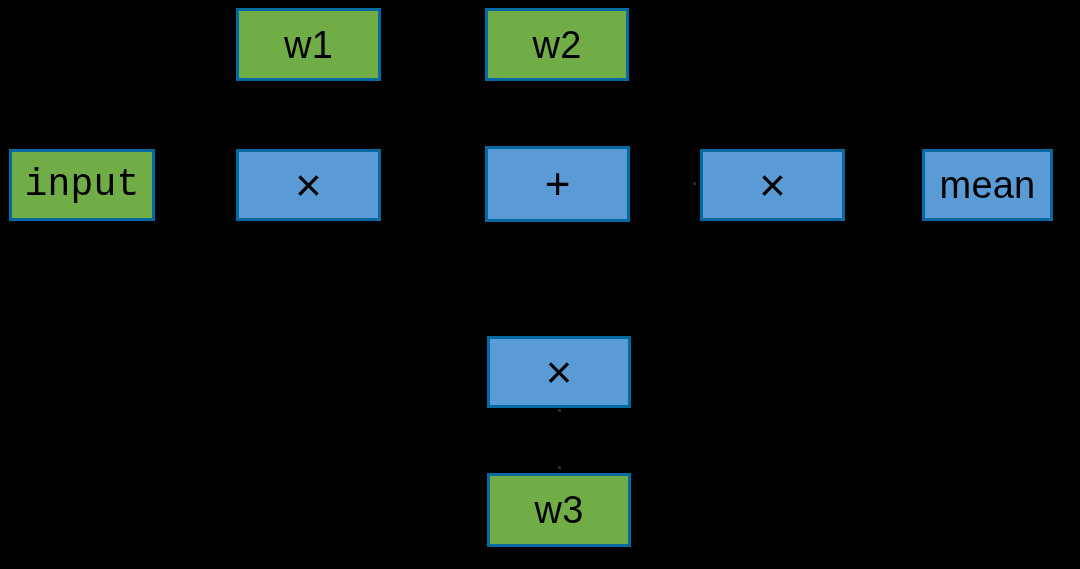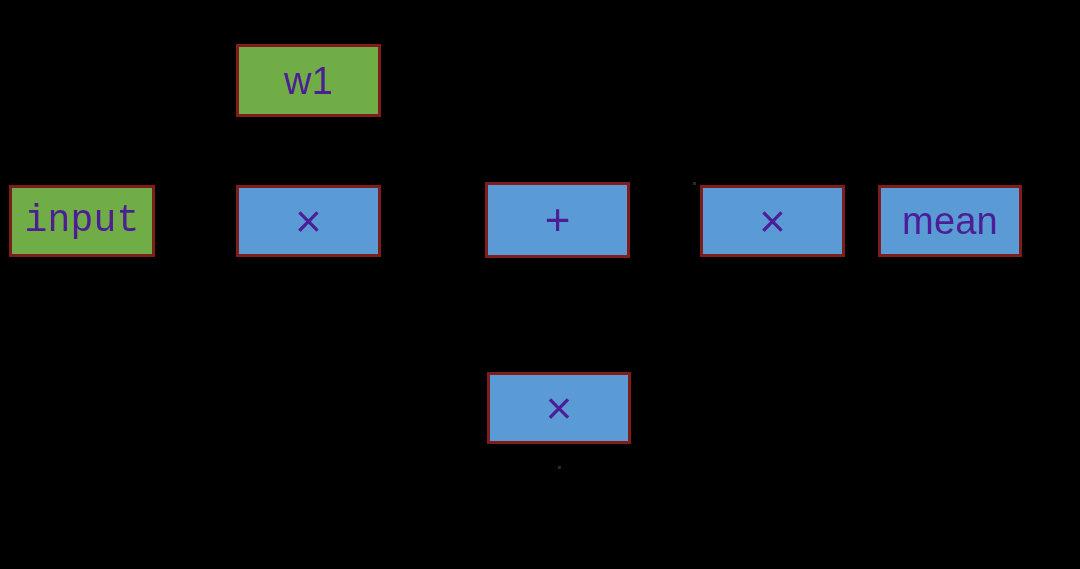--- a/index.html
+++ b/index.html
@@ -12,27 +12,26 @@
     position: relative;
     width: 1080px;
     height: 569px;
     background: #000000;
     overflow: hidden;
     font-family: "Liberation Sans", "DejaVu Sans", sans-serif;
   }
   .node {
     position: absolute;
     box-sizing: border-box;
-    border: 3px solid #7f1d1d;
+    border: 3px solid #0369a1;
     display: flex;
     align-items: center;
     justify-content: center;
-    color: #4c1d95;
+    color: #000000;
     line-height: 1;
-    margin-top: 36px;
     -webkit-font-smoothing: antialiased;
   }
   .node-var   { background: #70AD47; }
   .node-op    { background: #5B9BD5; }
   .label-text { font-size: 38px; font-weight: 400; letter-spacing: 0.2px; }
   .label-sym  { font-size: 44px; font-weight: 400; }
   .label-sym-mult { font-size: 46px; font-weight: 300; }
   .arrow-stub {
     position: absolute;
     width: 3px;
@@ -46,39 +45,45 @@
 <div id="canvas">
 
   <div class="arrow-stub" style="left:693px; top:182px;"></div>
   <div class="arrow-stub" style="left:558px; top:409px;"></div>
   <div class="arrow-stub" style="left:558px; top:466px;"></div>
 
   <div class="node node-var" style="left:236px; top:8px; width:145px; height:73px;">
     <span class="label-text">w1</span>
   </div>
 
+  <div class="node node-var" style="left:485px; top:8px; width:144px; height:73px;">
+    <span class="label-text">w2</span>
+  </div>
 
   <div class="node node-var" style="left:9px; top:149px; width:146px; height:72px;font-family:Liberation Mono, monospace;">
     <span class="label-text">input</span>
   </div>
 
   <div class="node node-op" style="left:236px; top:149px; width:145px; height:72px;">
     <span class="label-sym-mult">×</span>
   </div>
 
   <div class="node node-op" style="left:485px; top:146px; width:145px; height:76px;">
     <span class="label-sym">+</span>
   </div>
 
   <div class="node node-op" style="left:700px; top:149px; width:145px; height:72px;">
     <span class="label-sym-mult">×</span>
   </div>
 
-  <div class="node node-op" style="left:878px; top:149px; width:144px; height:72px;">
+  <div class="node node-op" style="left:922px; top:149px; width:131px; height:72px;">
     <span class="label-text">mean</span>
   </div>
 
   <div class="node node-op" style="left:487px; top:336px; width:144px; height:72px;">
     <span class="label-sym-mult">×</span>
   </div>
 
+  <div class="node node-var" style="left:487px; top:473px; width:144px; height:74px;">
+    <span class="label-text">w3</span>
+  </div>
 
 </div>
 
 </body></html>

